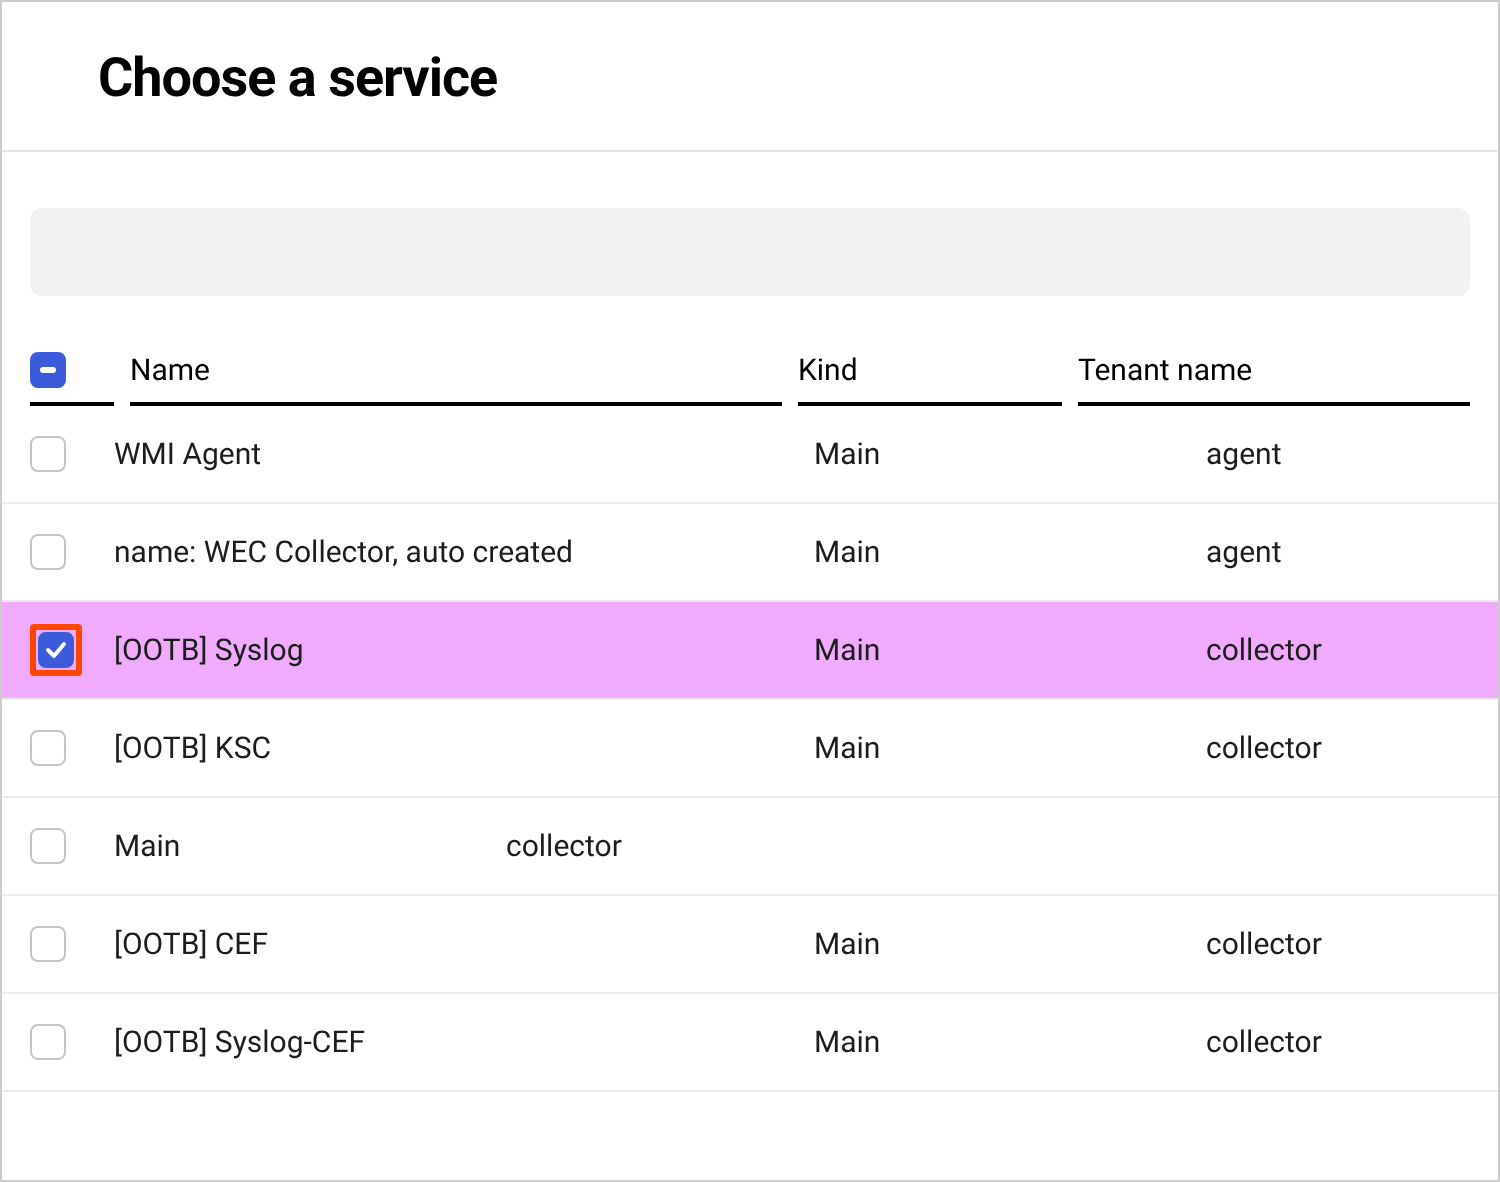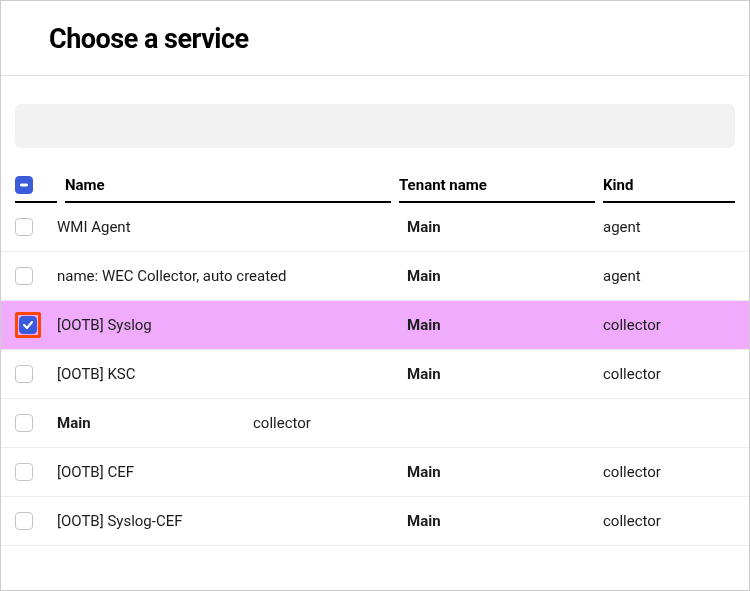--- a/index.html
+++ b/index.html
@@ -93,32 +93,32 @@
       padding: 14px 14px 0;
       gap: 8px;
     }
     .theadwrap .hcol-check { width: 42px; flex-shrink:0; }
     .theadwrap .hcol-name  { flex: 1 1 auto; }
     .theadwrap .hcol-tenant{ width: 196px; flex-shrink:0; }
     .theadwrap .hcol-kind  { width: 132px; flex-shrink:0; }
     .hcol {
       border-bottom: 2px solid #000;
       padding-bottom: 7px;
-      font-weight: 700;
+      font-weight: 400;
       font-size: 15px;
       display:flex;
       align-items:center;
     }
     .tbody .row {
       padding: 0 14px;
       gap: 0;
     }
     .tbody .col-check { width: 42px; }
     .tbody .col-name { flex:1 1 auto; padding-left:0;}
-    .tbody .col-tenant { width: 196px; font-weight: bold; }
+    .tbody .col-tenant { width: 196px; }
     .tbody .col-kind { width: 132px; }
   </style>
 </head>
 <body>
 
 <div class="header">
   <h1>Choose a service</h1>
 </div>
 <div class="divider-top"></div>
 
@@ -129,22 +129,22 @@
 <div class="table">
   <div class="theadwrap">
     <div class="hcol hcol-check">
       <span class="checkbox indeterminate" id="header-check">
         <svg width="10" height="10" viewBox="0 0 10 10">
             <rect x="1" y="3.5" width="8" height="3" rx="1.5" fill="#fff"></rect>
           </svg>
       </span>
     </div>
     <div class="hcol hcol-name">Name</div>
+    <div class="hcol hcol-kind">Kind</div>
     <div class="hcol hcol-tenant">Tenant name</div>
-    <div class="hcol hcol-kind">Kind</div>
   </div>
   <div class="tbody" id="tbody">
       <div class="row">
         <div class="col-check">
           <span class="checkbox"></span>
         </div>
         <div class="col-name cell">WMI Agent</div>
         <div class="col-tenant cell">Main</div>
         <div class="col-kind cell">agent</div>
       </div>

